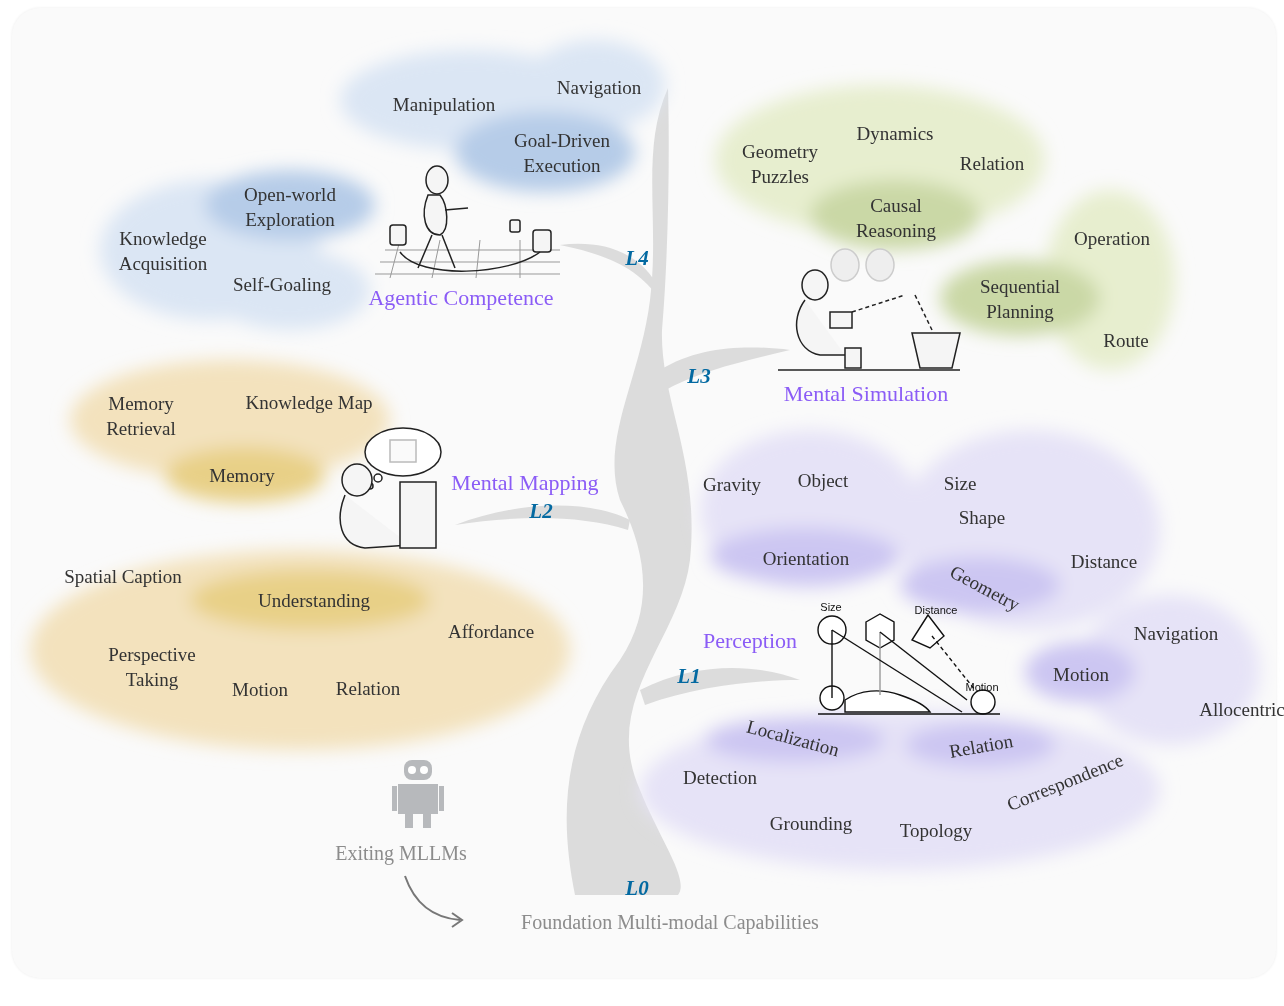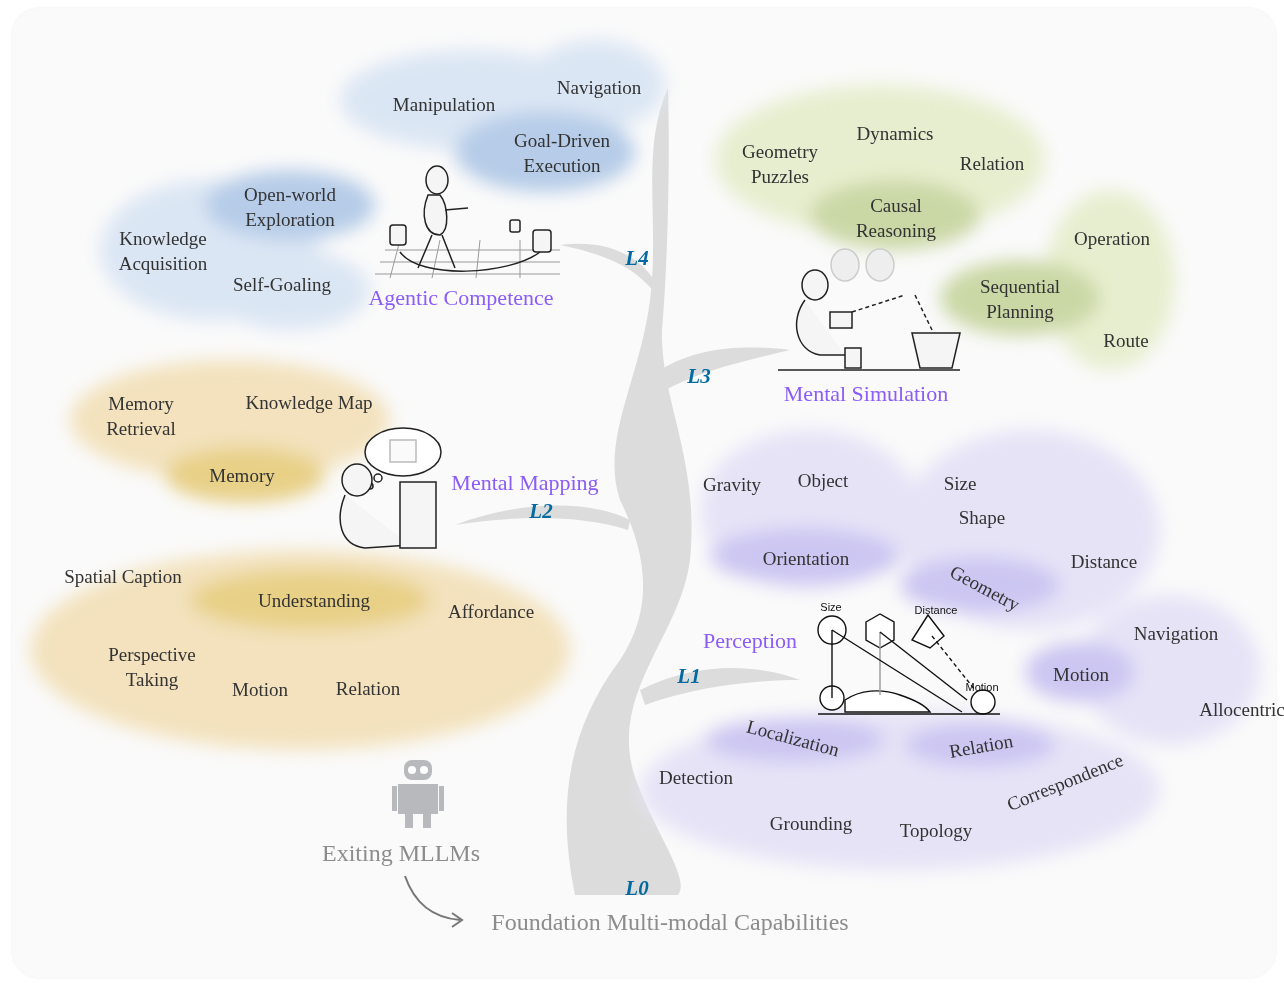--- a/index.html
+++ b/index.html
@@ -2,21 +2,21 @@
 <html><head>
 <meta charset="utf-8">
 <style>
   html,body{margin:0;padding:0;background:#ffffff;}
   body{width:1284px;height:1006px;position:relative;overflow:hidden;font-family:"Liberation Serif","DejaVu Serif",serif;}
   .frame{position:absolute;left:12px;top:8px;width:1264px;height:970px;border-radius:28px;background:#fafafa;box-shadow:0 0 3px rgba(0,0,0,0.08);overflow:hidden;}
   svg.bg{position:absolute;left:0;top:0;}
   .lbl{position:absolute;color:#333;font-size:19px;text-align:center;line-height:25px;white-space:nowrap;transform:translate(-50%,-50%);}
   .lvl{position:absolute;color:#0369a1;font-size:21px;font-weight:bold;transform:translate(-50%,-50%);font-style:italic;}
   .cat{position:absolute;color:#8b5cf6;font-size:22px;font-weight:normal;white-space:nowrap;transform:translate(-50%,-50%);}
-  .foot{position:absolute;color:#8c8c8c;font-size:24px;white-space:nowrap;transform:translate(-50%,-50%);}
+  .foot{position:absolute;color:#8c8c8c;font-size:20px;white-space:nowrap;transform:translate(-50%,-50%);}
   .sm{position:absolute;font-family:"Liberation Sans",sans-serif;font-size:11px;color:#111;transform:translate(-50%,-50%);}
 </style>
 </head>
 <body>
 
 <div class="frame"></div>
 
 <svg class="bg" width="1284" height="1006">
   <defs>
     <filter id="blur" x="-30%" y="-30%" width="160%" height="160%">
@@ -164,39 +164,39 @@
 
 <div class="lbl" style="left:141px;top:416px;white-space:pre">Memory
 Retrieval</div>
 <div class="lbl" style="left:309px;top:402px">Knowledge Map</div>
 <div class="lbl" style="left:242px;top:475px">Memory</div>
 <div class="cat" style="left:525px;top:483px">Mental Mapping</div>
 <div class="lvl" style="left:541px;top:511px">L2</div>
 
 <div class="lbl" style="left:123px;top:576px">Spatial Caption</div>
 <div class="lbl" style="left:314px;top:600px">Understanding</div>
-<div class="lbl" style="left:491px;top:611px">Affordance</div>
+<div class="lbl" style="left:491px;top:631px">Affordance</div>
 <div class="lbl" style="left:152px;top:667px;white-space:pre">Perspective
 Taking</div>
 <div class="lbl" style="left:260px;top:689px">Motion</div>
 <div class="lbl" style="left:368px;top:688px">Relation</div>
 
 <div class="lbl" style="left:732px;top:484px">Gravity</div>
 <div class="lbl" style="left:823px;top:480px">Object</div>
 <div class="lbl" style="left:806px;top:558px">Orientation</div>
 <div class="lbl" style="left:960px;top:483px">Size</div>
 <div class="lbl" style="left:982px;top:517px">Shape</div>
 <div class="lbl" style="left:1104px;top:561px">Distance</div>
 <div class="lbl" style="left:985px;top:588px;transform:translate(-50%,-50%) rotate(28deg)">Geometry</div>
 <div class="lbl" style="left:1176px;top:633px">Navigation</div>
 <div class="lbl" style="left:1081px;top:674px">Motion</div>
 <div class="lbl" style="left:1242px;top:709px">Allocentric</div>
 <div class="lbl" style="left:793px;top:738px;transform:translate(-50%,-50%) rotate(15deg)">Localization</div>
 <div class="lbl" style="left:981px;top:746px;transform:translate(-50%,-50%) rotate(-10deg)">Relation</div>
-<div class="lbl" style="left:696px;top:777px">Detection</div>
+<div class="lbl" style="left:720px;top:777px">Detection</div>
 <div class="lbl" style="left:811px;top:823px">Grounding</div>
 <div class="lbl" style="left:936px;top:830px">Topology</div>
 <div class="lbl" style="left:1065px;top:782px;transform:translate(-50%,-50%) rotate(-22deg)">Correspondence</div>
 <div class="cat" style="left:750px;top:641px">Perception</div>
 <div class="lvl" style="left:689px;top:676px">L1</div>
 <div class="sm" style="left:831px;top:607px">Size</div>
 <div class="sm" style="left:936px;top:610px">Distance</div>
 <div class="sm" style="left:982px;top:687px">Motion</div>
 
 <div class="lvl" style="left:637px;top:888px">L0</div>

